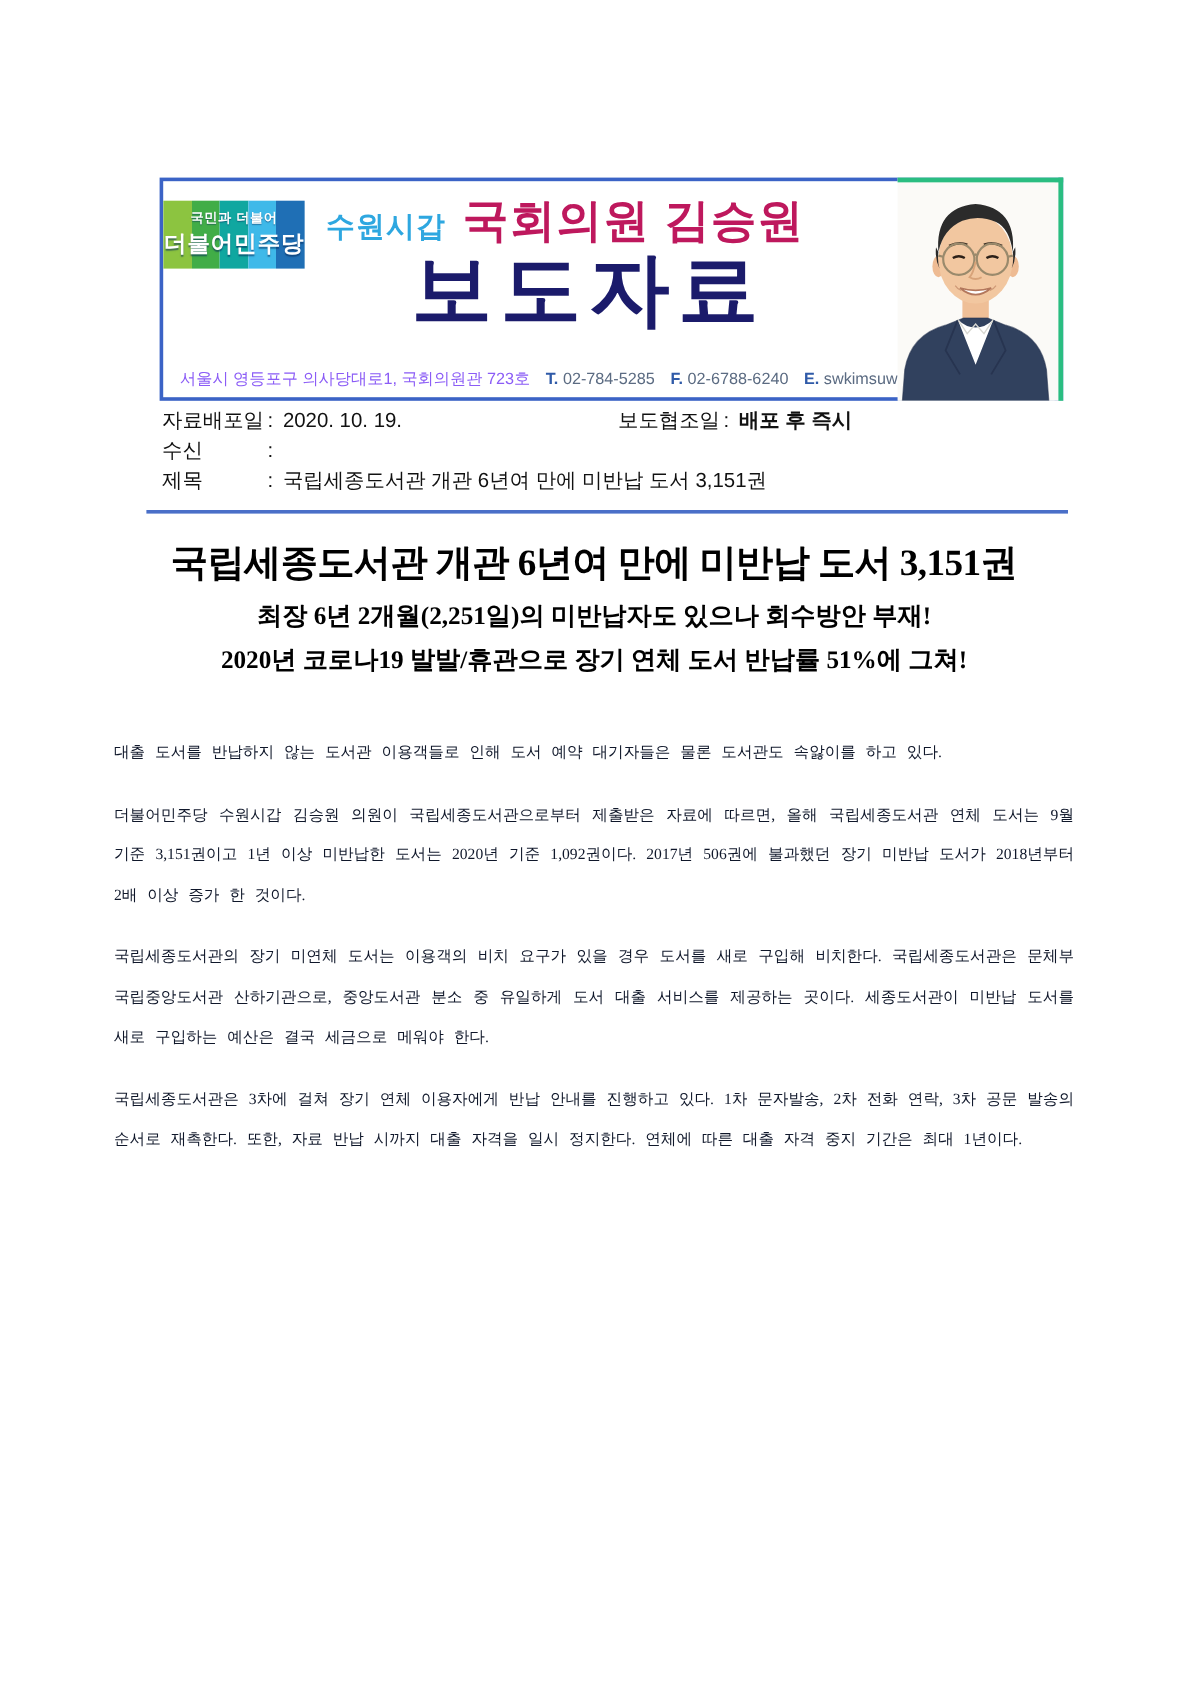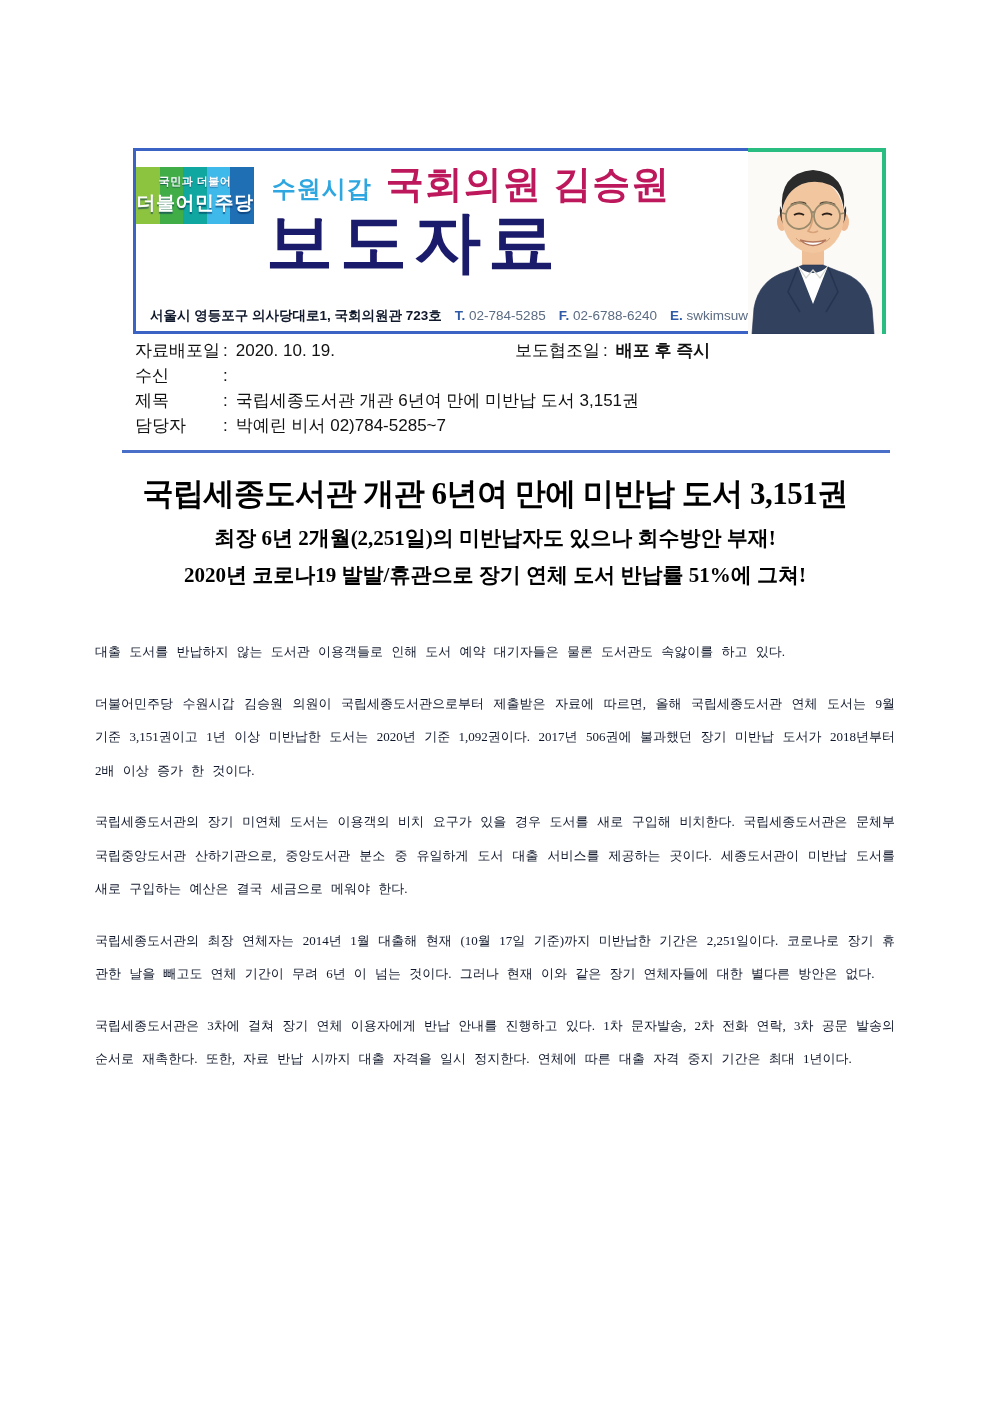--- a/index.html
+++ b/index.html
@@ -35,31 +35,31 @@
   .logo-slogan { margin-top:7px; font-size:11px; font-weight:bold; letter-spacing:0.5px; text-shadow:0 1px 1px rgba(0,40,90,.55); }
   .logo-party  { margin-top:1px; font-size:19px; font-weight:900; letter-spacing:0.5px; text-shadow:0 2px 1px rgba(0,40,90,.55); }
 
   
   .head-line { position:absolute; top:8px; left:110px; width:450px; text-align:center; white-space:nowrap; }
   .district { font-size:24px; font-weight:900; color:#2ea7e0; margin-right:14px; letter-spacing:1px; }
   .member   { font-size:38px; font-weight:900; color:#be185d; letter-spacing:1px; }
 
   .doc-type {
     position:absolute; top:52px; left:130px; width:450px;
-    text-align:left;
+    text-align:center;
     font-size:67px; line-height:1.15; font-weight:900;
     color:#1b1b6b; letter-spacing:7px;
   }
 
   
   .address-bar {
     position:absolute; bottom:6px; left:14px; right:142px;
     font-size:13.5px; white-space:nowrap;
   }
-  .addr { color:#0f172a; font-weight:bold; }
+  .addr { color:#8b5cf6; font-weight:normal; }
   .contact { margin-left:13px; }
   .contact-label { color:#2f5aa8; font-weight:bold; }
   .contact-value { color:#5b6b82; }
 
   
   .photo-frame {
     position:absolute; top:-3px; right:-3px; bottom:-3px; width:138px;
     border-top:4px solid #2abd81; border-right:4px solid #2abd81;
     background:#fbfaf7; overflow:hidden;
   }
@@ -188,32 +188,28 @@
       <span class="release-group">
         <span class="meta-label">보도협조일</span><span class="meta-colon">:</span><span class="release-value">배포 후 즉시</span>
       </span>
     </div>
     <div class="meta-row">
       <span class="meta-label">수신</span><span class="meta-colon">:</span><span class="meta-value"></span>
     </div>
     <div class="meta-row">
       <span class="meta-label">제목</span><span class="meta-colon">:</span><span class="meta-value">국립세종도서관 개관 6년여 만에 미반납 도서 3,151권</span>
     </div>
-    <div class="meta-row">
-      <span class="meta-label">담당자</span><span class="meta-colon">:</span><span class="meta-value">박예린 비서  02)784-5285~7</span>
-    </div>
   </div>
 
   <hr class="blue-rule">
 
   <div class="headline">국립세종도서관 개관 6년여 만에 미반납 도서 3,151권</div>
   <div class="subhead">최장 6년 2개월(2,251일)의 미반납자도 있으나 회수방안 부재!</div>
   <div class="subhead">2020년 코로나19 발발/휴관으로 장기 연체 도서 반납률 51%에 그쳐!</div>
 
   <div class="body-text">
     <p>대출 도서를 반납하지 않는 도서관 이용객들로 인해 도서 예약 대기자들은 물론 도서관도 속앓이를 하고 있다.</p>
     <p>더불어민주당 수원시갑 김승원 의원이 국립세종도서관으로부터 제출받은 자료에 따르면, 올해 국립세종도서관 연체 도서는 9월 기준 3,151권이고 1년 이상 미반납한 도서는 2020년 기준 1,092권이다. 2017년 506권에 불과했던 장기 미반납 도서가 2018년부터 2배 이상 증가 한 것이다.</p>
     <p>국립세종도서관의 장기 미연체 도서는 이용객의 비치 요구가 있을 경우 도서를 새로 구입해 비치한다. 국립세종도서관은 문체부 국립중앙도서관 산하기관으로, 중앙도서관 분소 중 유일하게 도서 대출 서비스를 제공하는 곳이다. 세종도서관이 미반납 도서를 새로 구입하는 예산은 결국 세금으로 메워야 한다.</p>
-    <p>국립세종도서관의 최장 연체자는 2014년 1월 대출해 현재 (10월 17일 기준)까지 미반납한 기간은 2,251일이다. 코로나로 장기 휴관한 날을 빼고도 연체 기간이 무려 6년 이 넘는 것이다. 그러나 현재 이와 같은 장기 연체자들에 대한 별다른 방안은 없다.</p>
     <p class="no-gap">국립세종도서관은 3차에 걸쳐 장기 연체 이용자에게 반납 안내를 진행하고 있다. 1차 문자발송, 2차 전화 연락, 3차 공문 발송의 순서로 재촉한다. 또한, 자료 반납 시까지 대출 자격을 일시 정지한다. 연체에 따른 대출 자격 중지 기간은 최대 1년이다.</p>
   </div>
 
 </div>
 
 </body></html>

